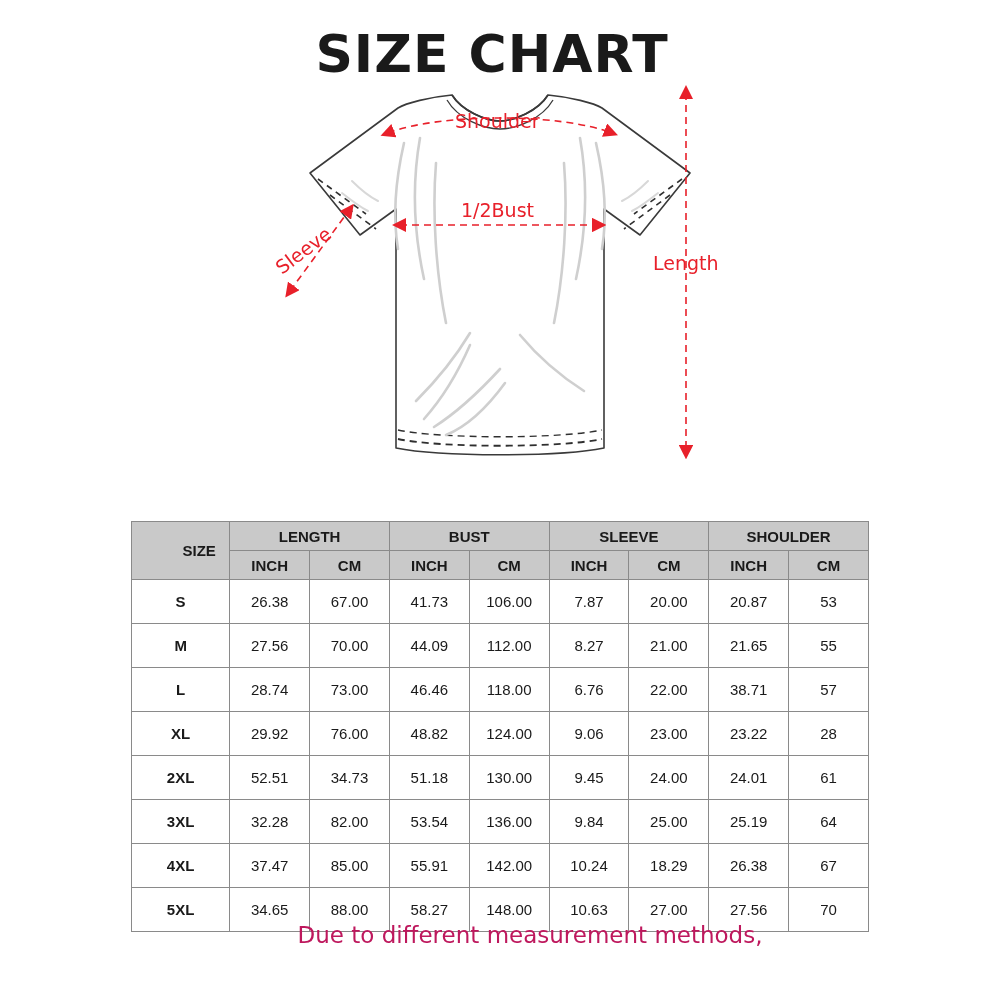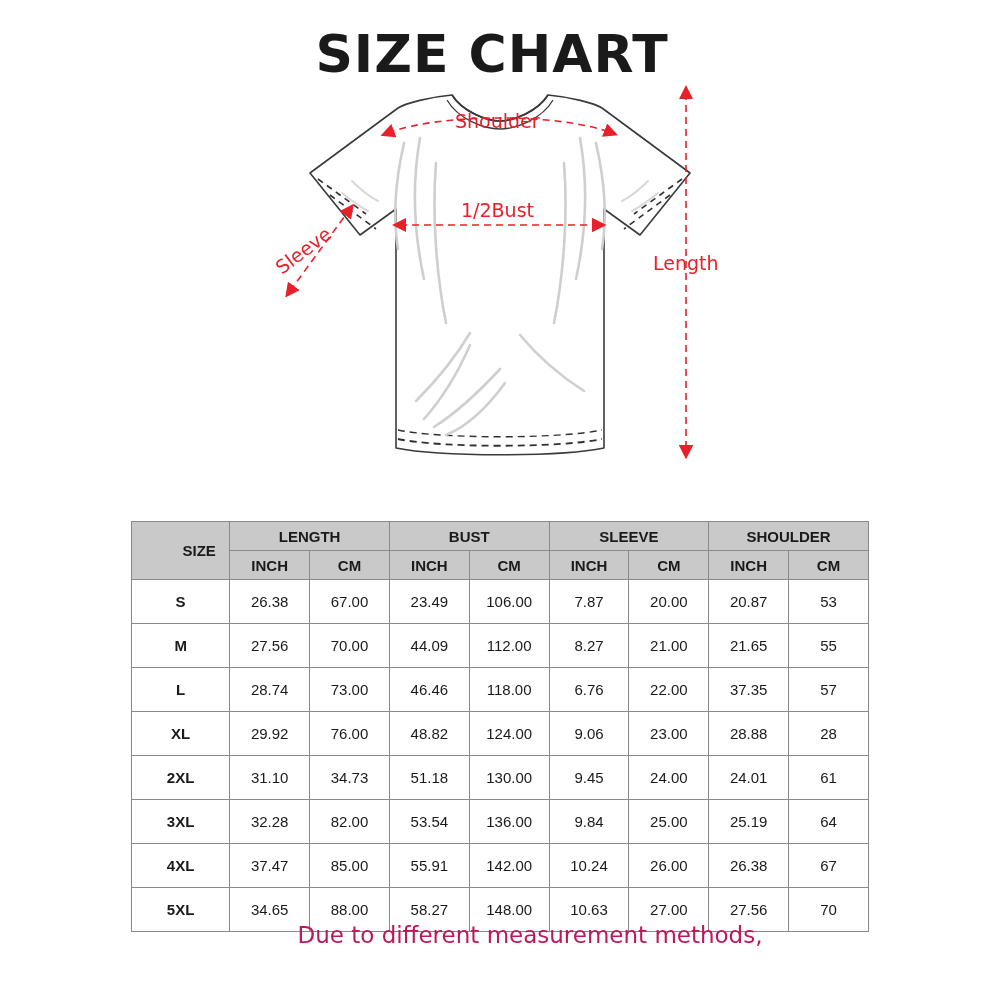--- a/index.html
+++ b/index.html
@@ -216,21 +216,21 @@
         <th>CM</th>
         <th>INCH</th>
         <th>CM</th>
       </tr>
     </thead>
     <tbody>
       <tr>
         <td class="size-cell">S</td>
         <td>26.38</td>
         <td>67.00</td>
-        <td>23.49</td>
+        <td>41.73</td>
         <td>106.00</td>
         <td>7.87</td>
         <td>20.00</td>
         <td>20.87</td>
         <td>53</td>
       </tr>
       <tr>
         <td class="size-cell">M</td>
         <td>27.56</td>
         <td>70.00</td>
@@ -242,37 +242,37 @@
         <td>55</td>
       </tr>
       <tr>
         <td class="size-cell">L</td>
         <td>28.74</td>
         <td>73.00</td>
         <td>46.46</td>
         <td>118.00</td>
         <td>6.76</td>
         <td>22.00</td>
-        <td>37.35</td>
+        <td>38.71</td>
         <td>57</td>
       </tr>
       <tr>
         <td class="size-cell">XL</td>
         <td>29.92</td>
         <td>76.00</td>
         <td>48.82</td>
         <td>124.00</td>
         <td>9.06</td>
         <td>23.00</td>
-        <td>28.88</td>
+        <td>23.22</td>
         <td>28</td>
       </tr>
       <tr>
         <td class="size-cell">2XL</td>
-        <td>31.10</td>
+        <td>52.51</td>
         <td>34.73</td>
         <td>51.18</td>
         <td>130.00</td>
         <td>9.45</td>
         <td>24.00</td>
         <td>24.01</td>
         <td>61</td>
       </tr>
       <tr>
         <td class="size-cell">3XL</td>
@@ -285,21 +285,21 @@
         <td>25.19</td>
         <td>64</td>
       </tr>
       <tr>
         <td class="size-cell">4XL</td>
         <td>37.47</td>
         <td>85.00</td>
         <td>55.91</td>
         <td>142.00</td>
         <td>10.24</td>
-        <td>26.00</td>
+        <td>18.29</td>
         <td>26.38</td>
         <td>67</td>
       </tr>
       <tr>
         <td class="size-cell">5XL</td>
         <td>34.65</td>
         <td>88.00</td>
         <td>58.27</td>
         <td>148.00</td>
         <td>10.63</td>

